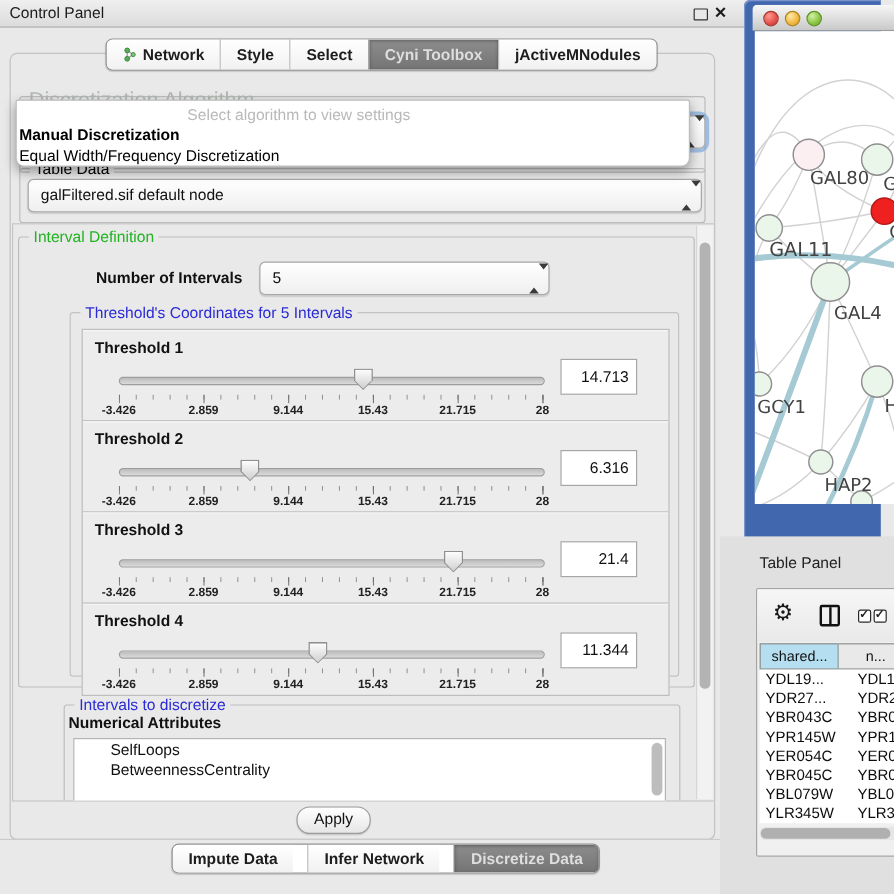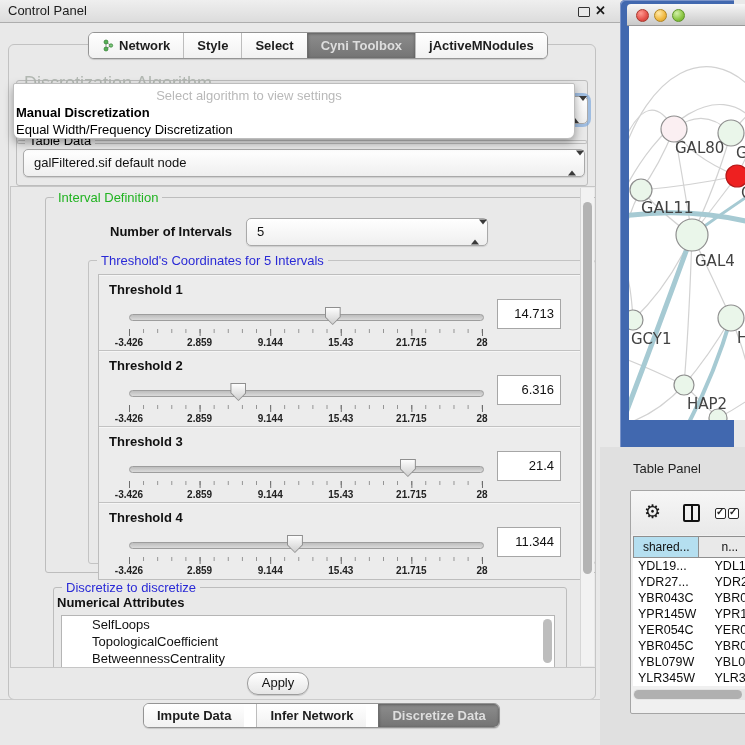--- a/index.html
+++ b/index.html
@@ -172,21 +172,21 @@
   <div class="grp" style="left:16px;top:140px;width:570px;height:44px;">
     <span class="legend">Table Data</span>
     <div class="combo" style="left:6px;top:8px;width:560px;height:26px;">
       <div class="txt">galFiltered.sif default node</div>
       <span class="stepper"><span class="up"></span><span class="dn"></span></span>
     </div>
   </div>
 
   <div class="scrollpane">
 
-    <div class="grp" style="left:4px;top:10px;width:562px;height:374px;margin-left:30px;">
+    <div class="grp" style="left:4px;top:10px;width:562px;height:374px;">
       <span class="legend green">Interval Definition</span>
 
       <div style="position:absolute;left:64px;top:26px;font-size:13px;font-weight:bold;color:#111;">Number of Intervals</div>
       <div class="combo" style="left:200px;top:20px;width:240px;height:26px;">
         <div class="txt">5</div>
         <span class="stepper"><span class="up"></span><span class="dn"></span></span>
       </div>
 
       <div class="grp" style="left:42px;top:62px;width:506px;height:302px;border-color:#c3c3c3;">
         <span class="legend blue">Threshold's Coordinates for 5 Intervals</span>
@@ -275,26 +275,25 @@
             <span style="left:80%">21.715</span>
             <span style="left:100%">28</span>
           </div>
           <div class="valbox">11.344</div>
         </div>
 
       </div>
     </div>
 
     <div class="grp" style="left:42px;top:400px;width:512px;height:120px;">
-      <span class="legend blue">Discretize to discretize</span>
+      <span class="legend blue">Intervals to discretize</span>
     </div>
     <div style="position:absolute;left:46px;top:408px;font-size:13px;font-weight:bold;color:#111;">Numerical Attributes</div>
     <div class="list" style="left:50px;top:428px;width:492px;height:80px;">
       <div class="li">SelfLoops</div>
-      <div class="li">TopologicalCoefficient</div>
       <div class="li">BetweennessCentrality</div>
       <span class="lthumb"></span>
     </div>
 
     <div class="vtrack">
       <span class="vthumb" style="top:14px;height:372px;"></span>
     </div>
   </div>
 
   <div class="applybtn">Apply</div>

